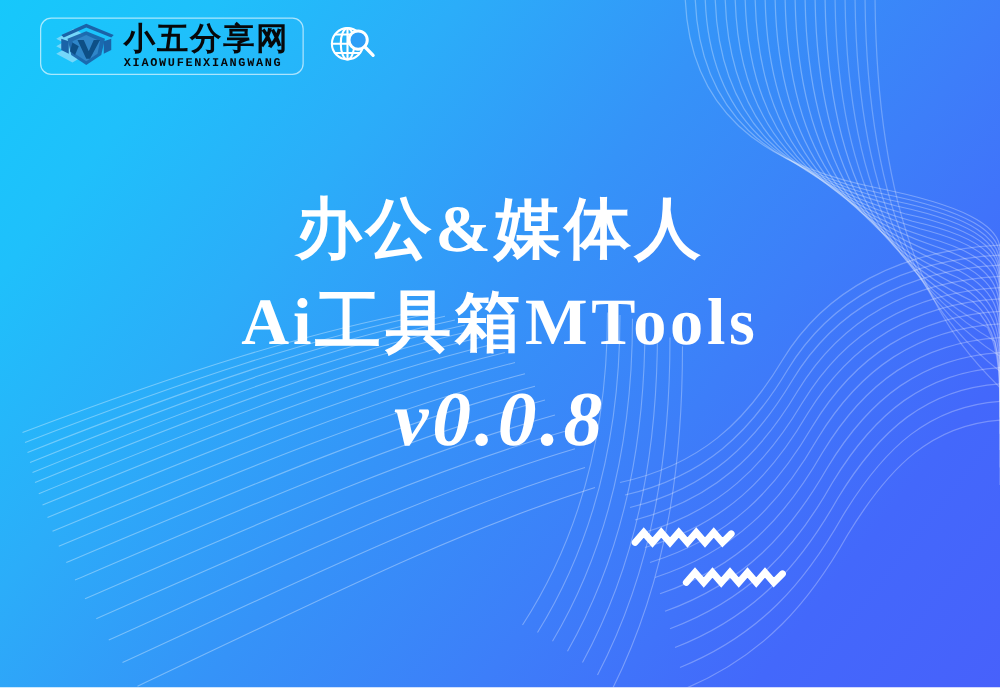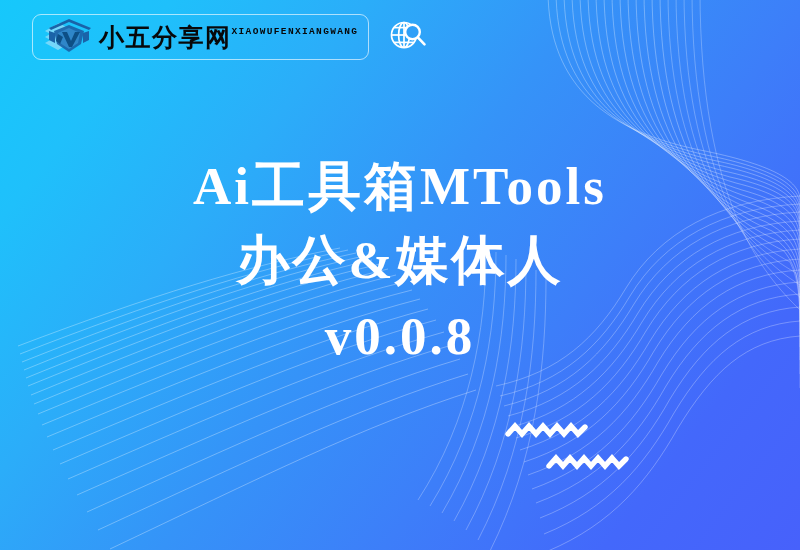--- a/index.html
+++ b/index.html
@@ -36,21 +36,21 @@
   }
   #logo-badge {
     display:flex; align-items:center;
     height:46px;
     padding:0 10px 0 8px;
     border:1.4px solid rgba(255,255,255,.62);
     border-radius:9px;
   }
   #logo-mark { width:56px; height:40px; flex:0 0 auto; }
   #logo-text-block {
-    display:flex; flex-direction:row;
+    display:flex; flex-direction:column;
     justify-content:space-between;
     margin-left:2px;
   }
   #logo-cn {
     font-family:"Liberation Sans", sans-serif;
     font-weight:700;
     font-size:25px;
     line-height:25px;
     color:#07080a;
     letter-spacing:1.5px;
@@ -74,21 +74,21 @@
     left:0; right:0; top:148px;
     text-align:center;
     font-family:"Liberation Serif", serif;
     font-weight:700;
     color:#ffffff;
     user-select:none;
   }
   .hl-line { white-space:nowrap; }
   #hl-1 { font-size:53px; line-height:72px; letter-spacing:3px; }
   #hl-2 { font-size:53px; line-height:76px; letter-spacing:3px; }
-  #hl-3 { font-size:53px; line-height:80px; letter-spacing:3px; }
+  #hl-3 { font-size:62px; line-height:80px; letter-spacing:3px;font-style:italic; }
 
   
   #zigzags { position:absolute; left:505px; top:420px; width:150px; height:60px; }
 </style>
 </head>
 <body>
 
 <div id="poster">
 
   <div class="deco">
@@ -213,22 +213,22 @@
       <g fill="none" stroke="#ffffff" stroke-width="2.4" stroke-linecap="round">
         <circle cx="25.5" cy="16" r="7.3" fill="#2f9ff7"></circle>
       </g>
       <g fill="none" stroke="#ffffff" stroke-width="2.6" stroke-linecap="round">
         <line x1="30.8" y1="21.4" x2="37.5" y2="28.3"></line>
       </g>
     </svg>
   </div>
 
   <div id="headline">
+    <div class="hl-line" id="hl-1">办公&amp;媒体人</div>
     <div class="hl-line" id="hl-2">Ai工具箱MTools</div>
-    <div class="hl-line" id="hl-1">办公&amp;媒体人</div>
     <div class="hl-line" id="hl-3">v0.0.8</div>
   </div>
 
   <svg id="zigzags" viewBox="0 0 150 60" aria-hidden="true">
     <path d="M3,14 L10,6 L17,14 L24,6 L31,14 L38,6 L45,14 L52,6 L59,14 L66,6 L73,14 L80,7" fill="none" stroke="#ffffff" stroke-width="5.4" stroke-linecap="round" stroke-linejoin="miter"></path>
     <path d="M44,46 L51,38 L58,46 L65,38 L72,46 L79,38 L86,46 L93,38 L100,46 L107,38 L114,46 L121,39" fill="none" stroke="#ffffff" stroke-width="5.4" stroke-linecap="round" stroke-linejoin="miter"></path>
   </svg>
 
 </div>
 

